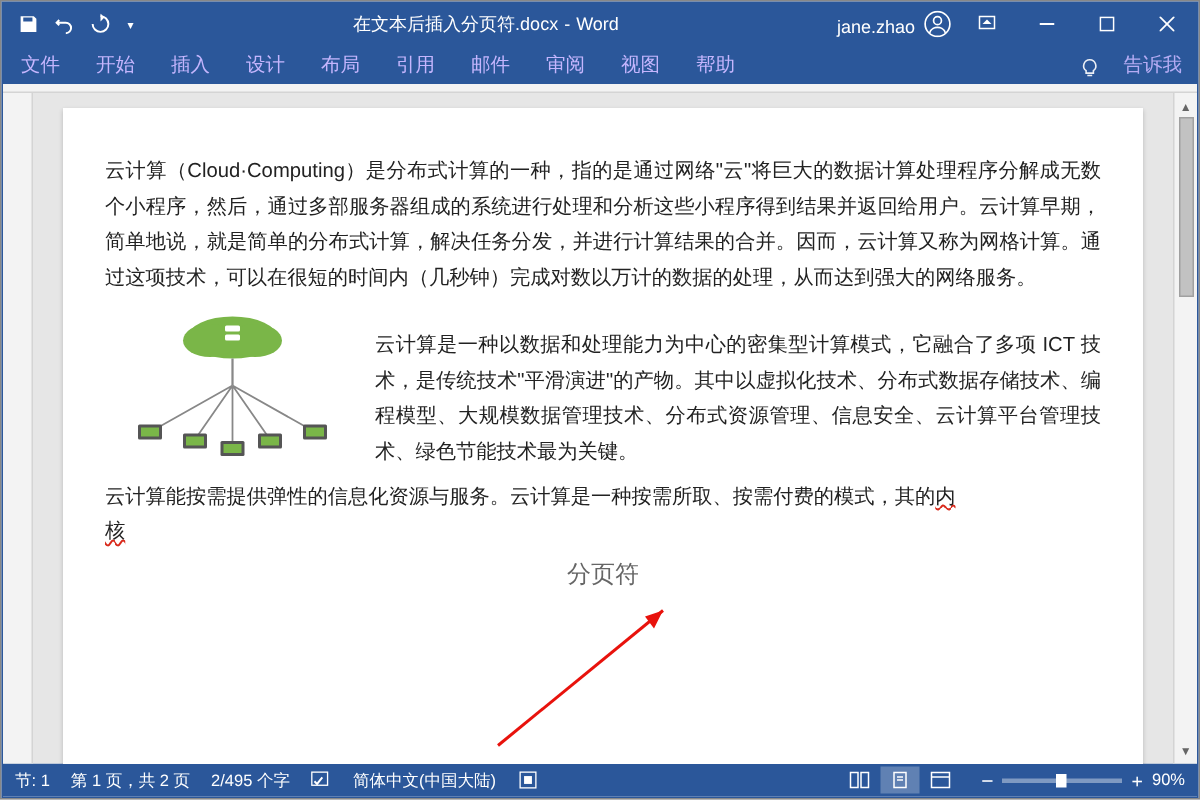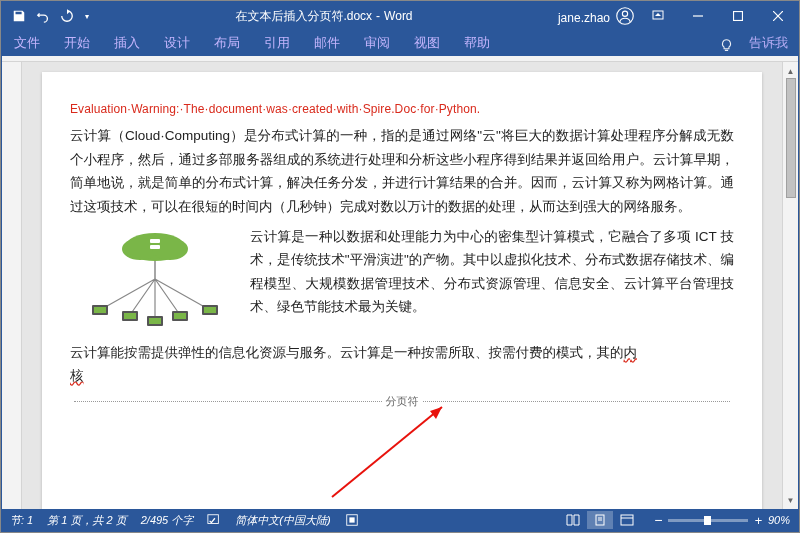--- a/index.html
+++ b/index.html
@@ -26,28 +26,28 @@
 .ruler-v { width: 20px; background: #f3f3f3; border-right: 1px solid #d4d4d4; }
 .doc-scroll { flex: 1; overflow: auto; position: relative; }
 .page { width: 720px; min-height: 700px; background: #fff; margin: 10px auto 40px; box-shadow: 0 1px 3px rgba(0,0,0,0.2); padding: 30px 28px; position: relative; }
 .scrollbar-v { width: 16px; background: #f3f3f3; display: flex; flex-direction: column; align-items: center; padding: 2px 0; border-left: 1px solid #d4d4d4; }
 .scrollbar-v .sb-arrow { width: 14px; height: 14px; display: flex; align-items: center; justify-content: center; font-size: 8px; color: #666; cursor: pointer; }
 .scrollbar-v .sb-track { flex: 1; width: 14px; position: relative; }
 .scrollbar-v .sb-thumb { position: absolute; top: 0; left: 2px; width: 10px; height: 120px; background: #c2c2c2; border: 1px solid #a0a0a0; }
 
 .warning { color: #d92a1c; font-size: 12px; margin-bottom: 8px; letter-spacing: 0.1px; }
 .para { font-size: 13.5px; line-height: 1.75; color: #222; text-align: justify; margin-bottom: 6px; }
-.para2-wrap { display: flex; gap: 10px; margin-bottom: 6px; }
+.para2-wrap { display: flex; gap: 10px; margin-bottom: 6px; align-items: flex-end; }
 .para2-wrap .img-placeholder { width: 170px; height: 110px; flex-shrink: 0; position: relative; }
-.page-break { display: flex; align-items: center; font-size: 11px; color: #666; margin-top: 4px; }
+.page-break { display: flex; align-items: center; font-size: 16px; color: #666; margin-top: 4px; flex-direction: column; }
 .page-break .dots { flex: 1; border-bottom: 1.5px dotted #999; height: 1px; margin: 0 4px; }
 
 .arrow-annotation { position: absolute; left: 270px; top: 325px; pointer-events: none; }
 
-.status-bar { height: 22px; background: #2b579a; color: #fff; display: flex; align-items: center; font-size: 11px; padding: 0 8px; gap: 14px; font-style: italic; }
+.status-bar { height: 22px; background: #2b579a; color: #fff; display: flex; align-items: center; font-size: 11px; padding: 0 8px; gap: 14px; }
 .status-bar .spacer { flex: 1; }
 .status-bar .view-btns { display: flex; gap: 1px; }
 .status-bar .vbtn { width: 26px; height: 18px; display: flex; align-items: center; justify-content: center; cursor: pointer; }
 .status-bar .vbtn.active { background: rgba(255,255,255,0.25); }
 .status-bar .zoom { display: flex; align-items: center; gap: 6px; }
 .status-bar .zoom-slider { width: 80px; height: 3px; background: rgba(255,255,255,0.4); position: relative; }
 .status-bar .zoom-slider .zknob { position: absolute; top: -3px; left: 36px; width: 7px; height: 9px; background: #fff; }
 
 .underline-red { border-bottom: 1.5px wavy solid #d92a1c; text-decoration: underline wavy #d92a1c; }
 
@@ -136,21 +136,20 @@
       <span>告诉我</span>
     </div>
   </div>
 
   <div class="ribbon-body"></div>
 
   <div class="doc-area">
     <div class="ruler-v"></div>
     <div class="doc-scroll">
       <div class="page">
-        <div class="warning">Evaluation·Warning:·The·document·was·created·with·Spire.Doc·for·Python.</div>
         <div class="para">云计算（Cloud·Computing）是分布式计算的一种，指的是通过网络"云"将巨大的数据计算处理程序分解成无数个小程序，然后，通过多部服务器组成的系统进行处理和分析这些小程序得到结果并返回给用户。云计算早期，简单地说，就是简单的分布式计算，解决任务分发，并进行计算结果的合并。因而，云计算又称为网格计算。通过这项技术，可以在很短的时间内（几秒钟）完成对数以万计的数据的处理，从而达到强大的网络服务。</div>
         <div class="para2-wrap">
           <div class="img-placeholder">
             <svg class="cloud-svg" viewBox="0 0 170 110">
               <ellipse cx="85" cy="22" rx="30" ry="14" fill="#7ab648"></ellipse>
               <ellipse cx="70" cy="24" rx="18" ry="11" fill="#7ab648"></ellipse>
               <ellipse cx="100" cy="24" rx="18" ry="11" fill="#7ab648"></ellipse>
               <rect x="80" y="14" width="10" height="4" fill="#fff" rx="1"></rect>
               <rect x="80" y="20" width="10" height="4" fill="#fff" rx="1"></rect>
               <path d="M85 36 v18" stroke="#888" stroke-width="1.5"></path>

